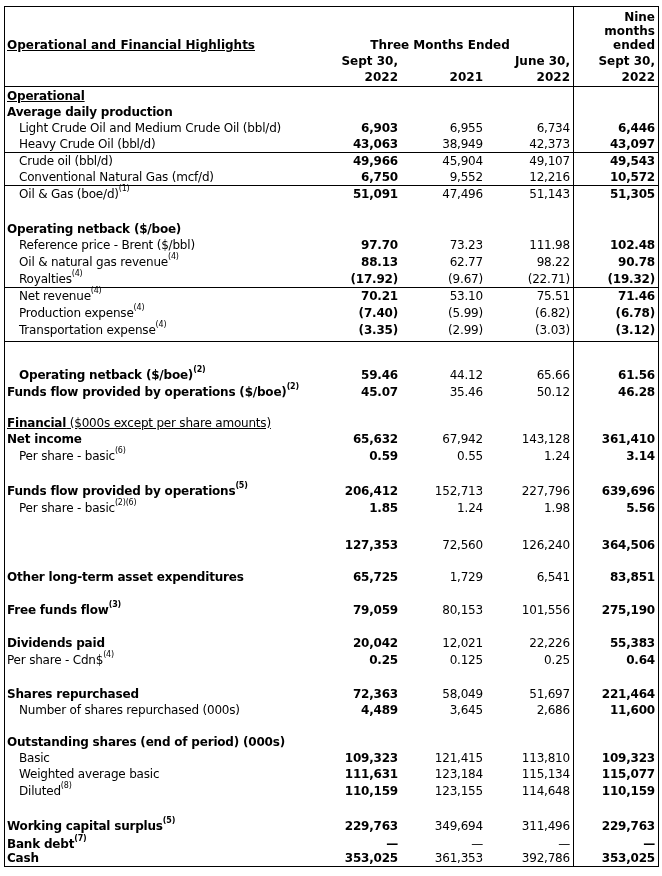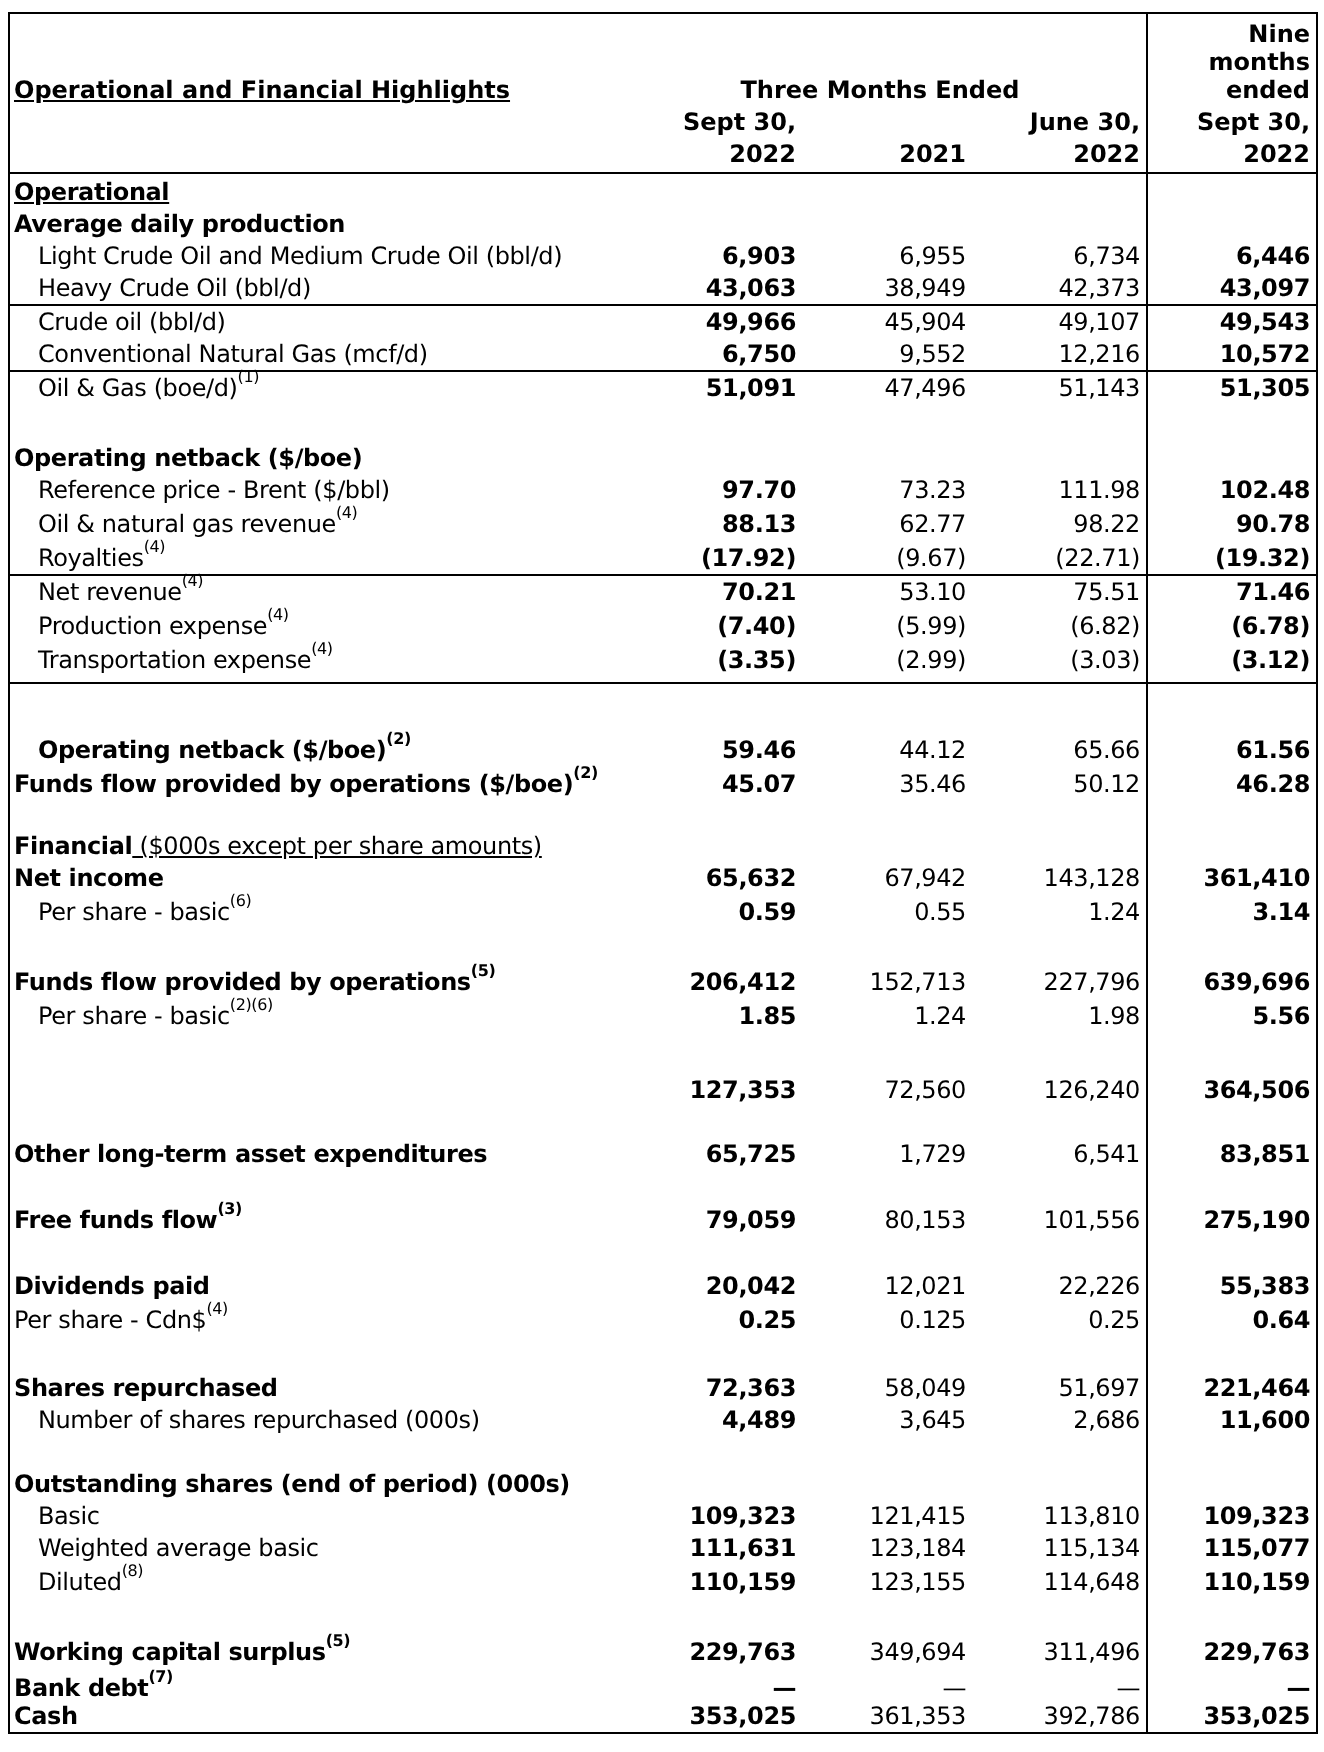--- a/index.html
+++ b/index.html
@@ -138,21 +138,21 @@
         <span class="c c4">61.56</span>
       </div>
       <div class="row" style="top: 377px;">
         <span class="lbl b"><span>Funds flow provided by operations ($/boe)</span><sup>(2)</sup></span>
         <span class="c c1">45.07</span>
         <span class="c c2">35.46</span>
         <span class="c c3">50.12</span>
         <span class="c c4">46.28</span>
       </div>
       <div class="row" style="top: 408px;">
-        <span class="lbl b"><span style="">Financial</span><span style="font-weight: normal; text-decoration: underline;"> ($000s except per share amounts)</span></span>
+        <span class="lbl b"><span style="text-decoration: underline;">Financial</span><span style="font-weight: normal; text-decoration: underline;"> ($000s except per share amounts)</span></span>
       </div>
       <div class="row" style="top: 424px;">
         <span class="lbl b"><span>Net income</span></span>
         <span class="c c1">65,632</span>
         <span class="c c2">67,942</span>
         <span class="c c3">143,128</span>
         <span class="c c4">361,410</span>
       </div>
       <div class="row" style="top: 441px;">
         <span class="lbl ind"><span>Per share - basic</span><sup>(6)</sup></span>

